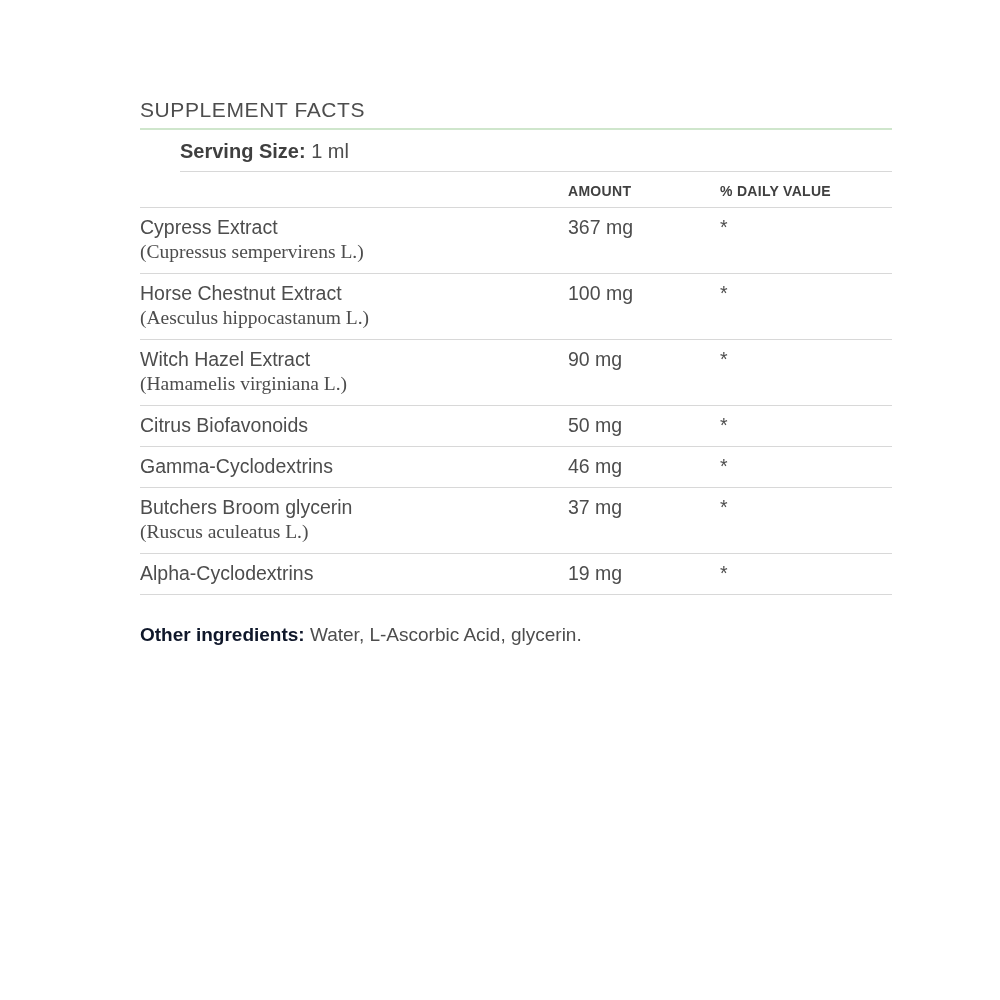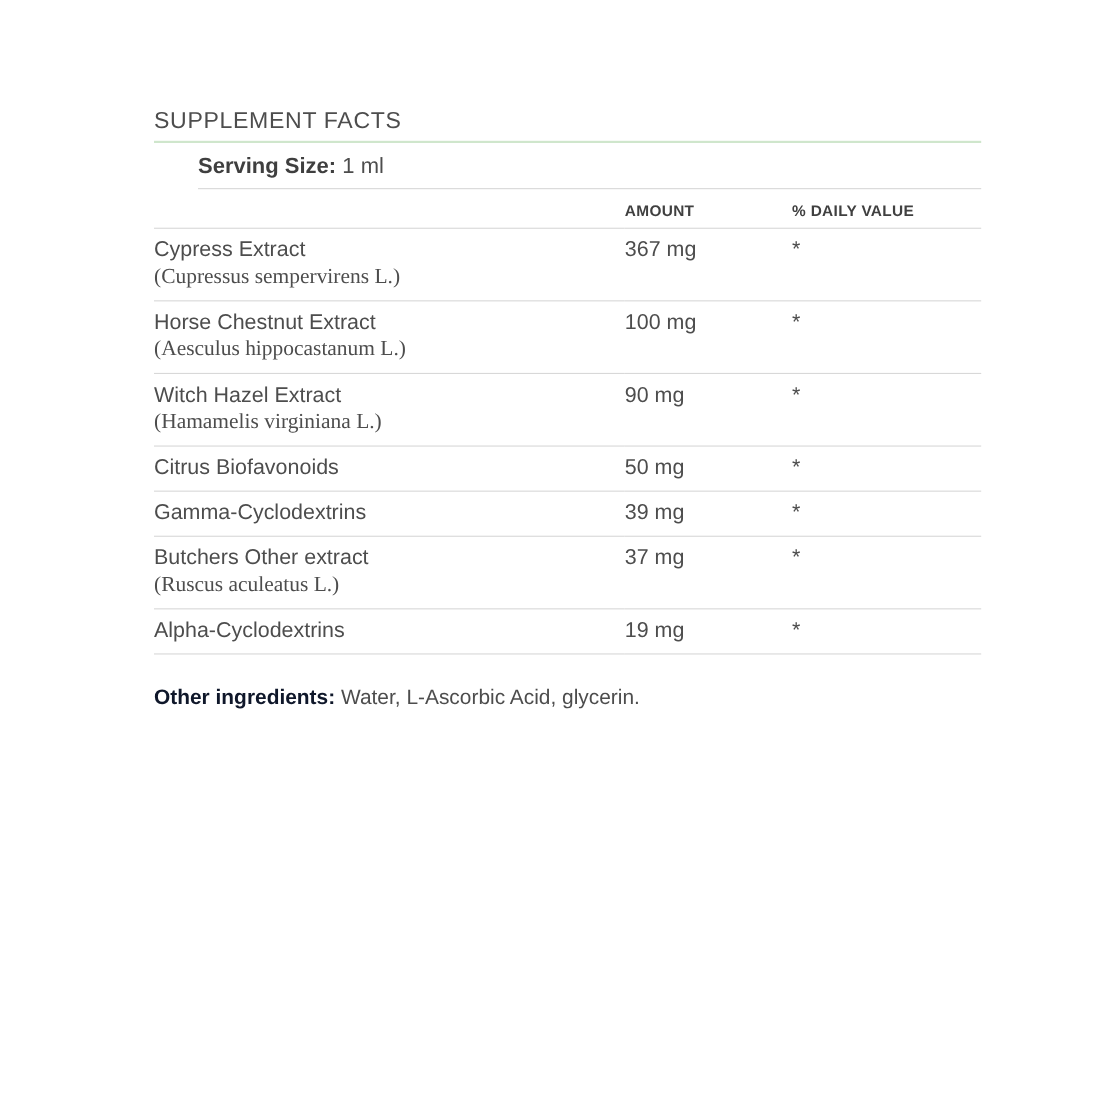--- a/index.html
+++ b/index.html
@@ -153,26 +153,26 @@
         <td>
           <span>Citrus Biofavonoids</span>
         </td>
         <td class="amount">50 mg</td>
         <td class="dv">*</td>
       </tr>
       <tr>
         <td>
           <span>Gamma-Cyclodextrins</span>
         </td>
-        <td class="amount">39 mg</td>
+        <td class="amount">46 mg</td>
         <td class="dv">*</td>
       </tr>
       <tr>
         <td>
-          <span>Butchers Other extract</span>
+          <span>Butchers Broom glycerin</span>
           <span class="latin">(Ruscus aculeatus L.)</span>
         </td>
         <td class="amount">37 mg</td>
         <td class="dv">*</td>
       </tr>
       <tr>
         <td>
           <span>Alpha-Cyclodextrins</span>
         </td>
         <td class="amount">19 mg</td>

